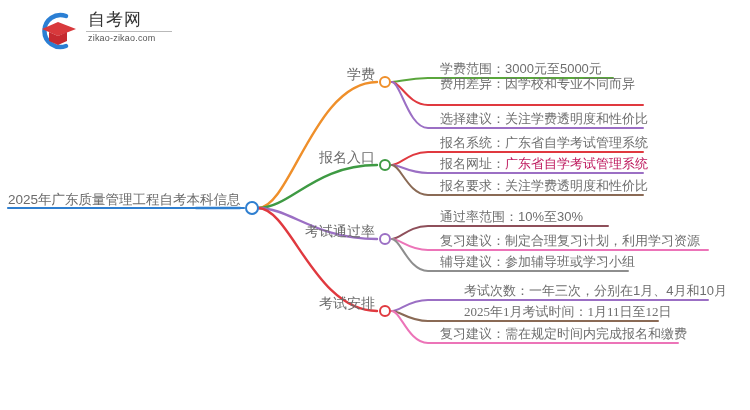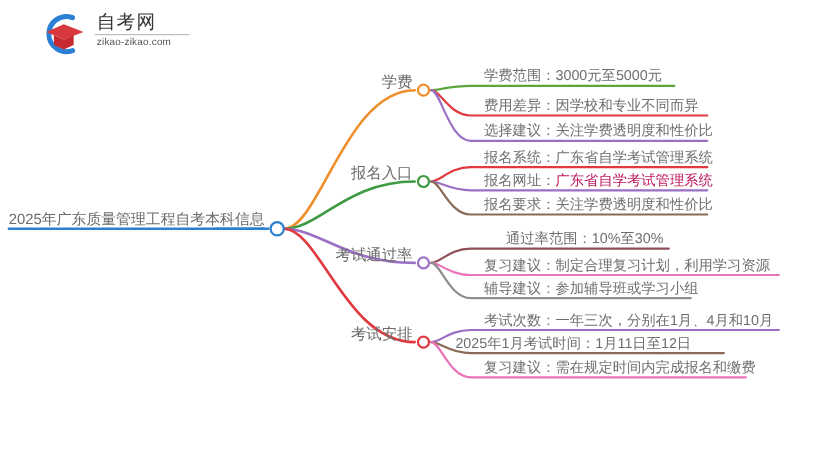--- a/index.html
+++ b/index.html
@@ -71,33 +71,33 @@
       <path d="M 392 311 C 400.5 311 408.5 321 428 321 L 658 321" fill="none" stroke="#8a6a55" stroke-width="2" stroke-linecap="round"></path>
       <path d="M 392 311 C 400.5 311 408.5 343 428 343 L 678 343" fill="none" stroke="#ec74b8" stroke-width="2" stroke-linecap="round"></path>
       <path d="M 8 208 L 244 208" fill="none" stroke="#2f7fd0" stroke-width="2.2" stroke-linecap="round"></path>
     </svg>
 
   <div class="root-text">2025年广东质量管理工程自考本科信息</div>
 
   <div id="labels">
       <div class="node-text" style="right: 375px; top: 66px;">学费</div>
       <div class="leaf-text" style="left: 440px; top: 61px;">学费范围：3000元至5000元</div>
-      <div class="leaf-text" style="left: 440px; top: 88px;">费用差异：因学校和专业不同而异</div>
+      <div class="leaf-text" style="left: 440px; top: 76px;">费用差异：因学校和专业不同而异</div>
       <div class="leaf-text" style="left: 440px; top: 111px;">选择建议：关注学费透明度和性价比</div>
       <div class="node-text" style="right: 375px; top: 149px;">报名入口</div>
       <div class="leaf-text" style="left: 440px; top: 135px;">报名系统：广东省自学考试管理系统</div>
       <div class="leaf-text" style="left: 440px; top: 156px;"><span>报名网址：</span><span class="lnk">广东省自学考试管理系统</span></div>
       <div class="leaf-text" style="left: 440px; top: 178px;">报名要求：关注学费透明度和性价比</div>
       <div class="node-text" style="right: 375px; top: 223px;">考试通过率</div>
-      <div class="leaf-text" style="left: 440px; top: 209px; margin-left: 20px;">通过率范围：10%至30%</div>
+      <div class="leaf-text" style="left: 440px; top: 209px;">通过率范围：10%至30%</div>
       <div class="leaf-text" style="left: 440px; top: 233px;">复习建议：制定合理复习计划，利用学习资源</div>
       <div class="leaf-text" style="left: 440px; top: 254px;">辅导建议：参加辅导班或学习小组</div>
       <div class="node-text" style="right: 375px; top: 295px;">考试安排</div>
-      <div class="leaf-text" style="left: 440px; top: 283px;">考试次数：一年三次，分别在1月、4月和10月</div>
-      <div class="leaf-text" style="left: 414px; top: 304px;">2025年1月考试时间：1月11日至12日</div>
+      <div class="leaf-text" style="left: 464px; top: 283px;">考试次数：一年三次，分别在1月、4月和10月</div>
+      <div class="leaf-text" style="left: 464px; top: 304px; font-family: Liberation Serif, serif;">2025年1月考试时间：1月11日至12日</div>
       <div class="leaf-text" style="left: 440px; top: 326px;">复习建议：需在规定时间内完成报名和缴费</div>
     </div>
   <div id="dots">
       <div class="dot" style="left: 379px; top: 76px; width: 12px; height: 12px; border: 2px solid rgb(239, 143, 42);"></div>
       <div class="dot" style="left: 379px; top: 159px; width: 12px; height: 12px; border: 2px solid rgb(62, 154, 67);"></div>
       <div class="dot" style="left: 379px; top: 233px; width: 12px; height: 12px; border: 2px solid rgb(155, 111, 196);"></div>
       <div class="dot" style="left: 379px; top: 305px; width: 12px; height: 12px; border: 2px solid rgb(224, 57, 63);"></div>
       <div class="dot" style="left: 245px; top: 201px; width: 14px; height: 14px; border: 2.5px solid rgb(47, 127, 208);"></div>
     </div>
 </div>

